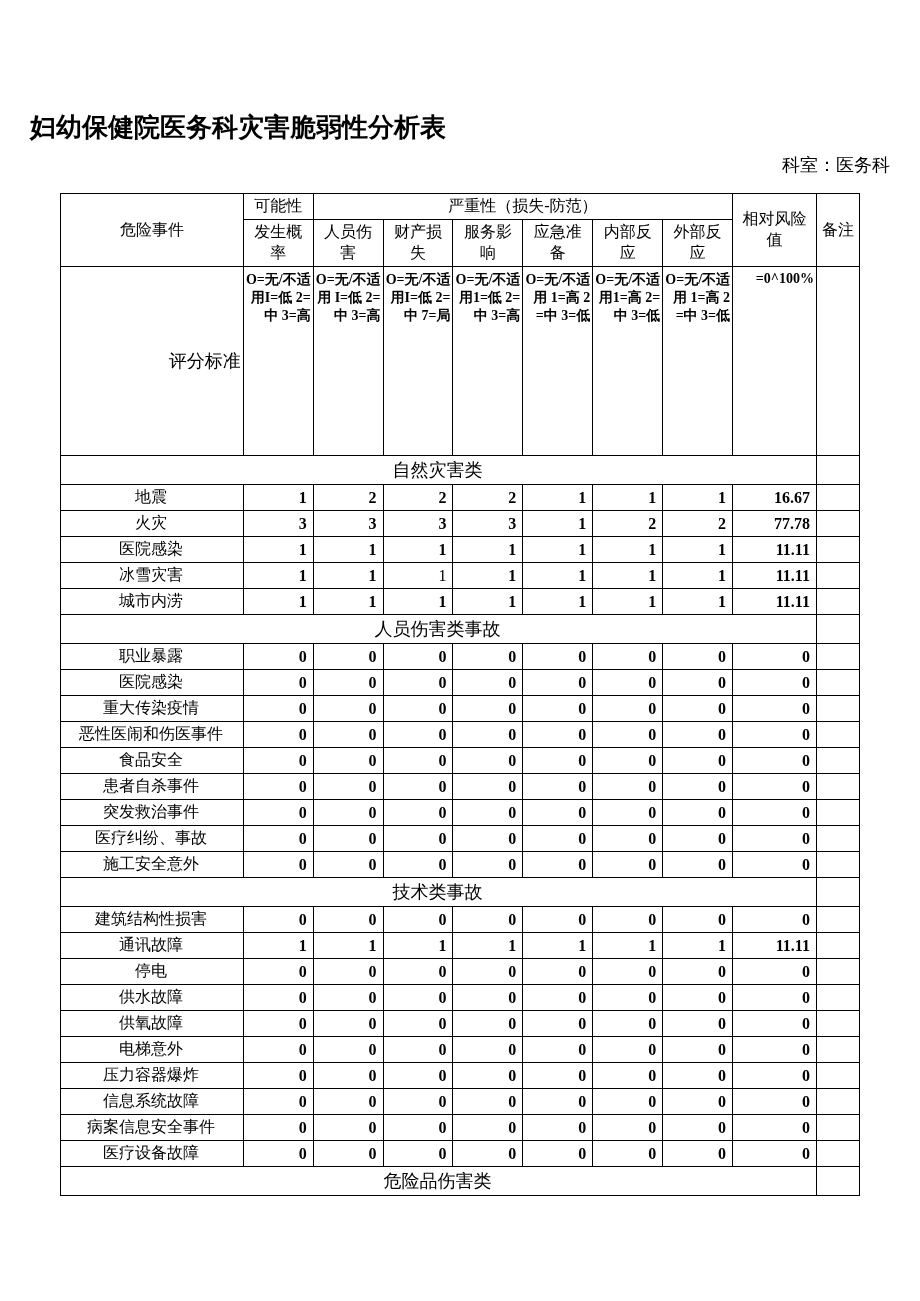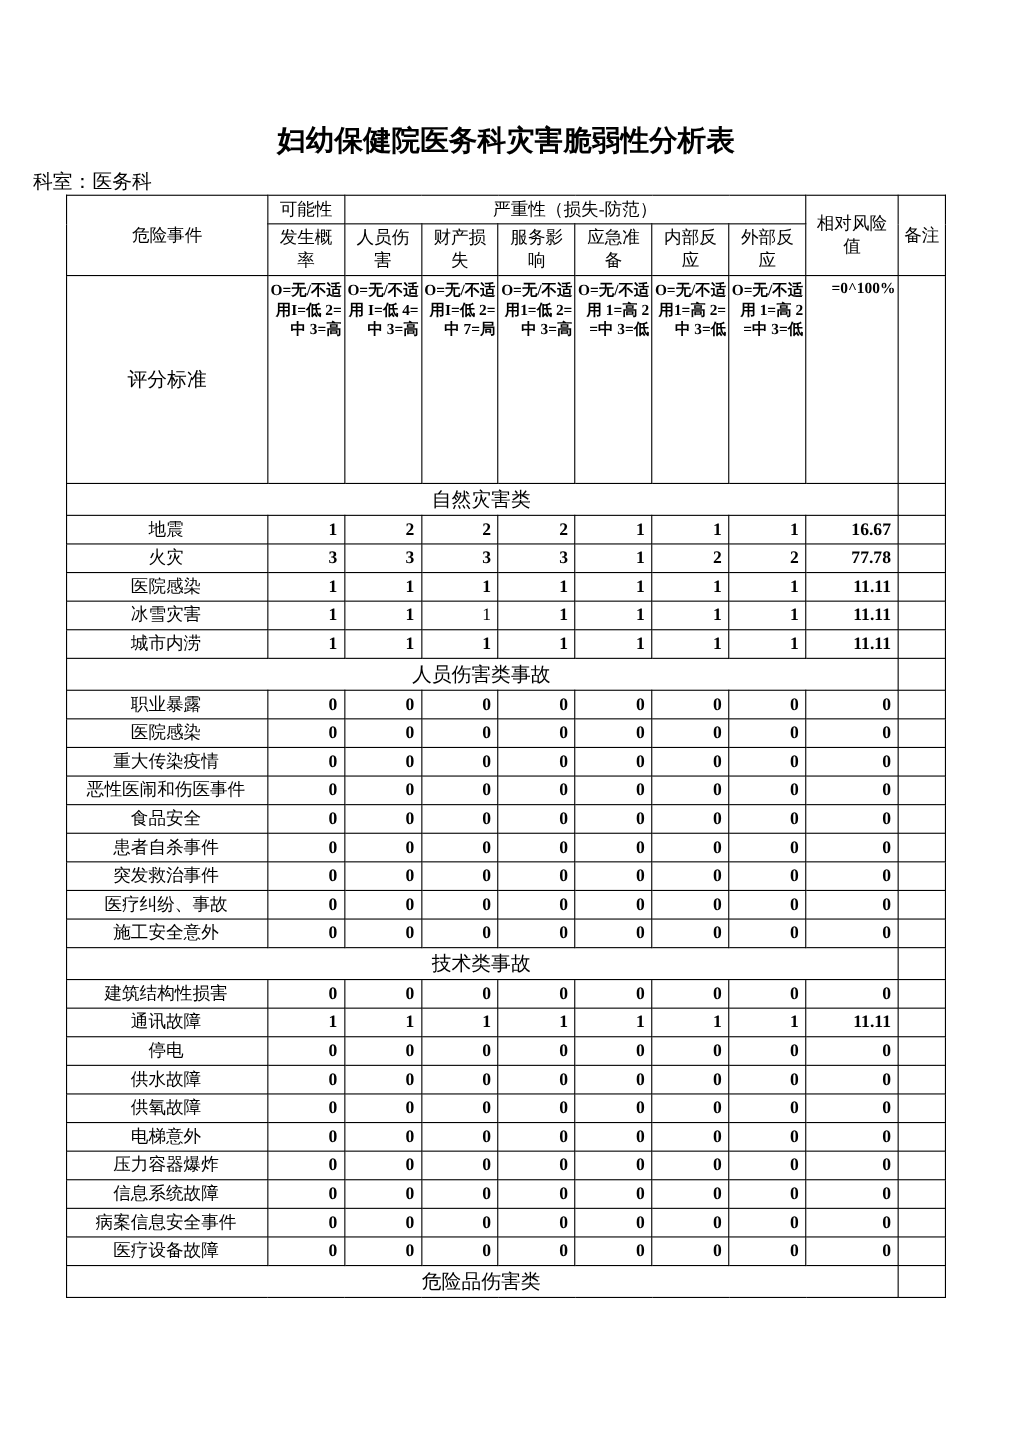--- a/index.html
+++ b/index.html
@@ -5,29 +5,28 @@
   body {
     font-family: "SimSun", "宋体", serif;
     background: #fff;
     margin: 0;
     padding: 40px 30px;
     width: 920px;
     box-sizing: border-box;
     color: #000;
   }
   h1 {
-    text-align: center;
     font-size: 26px;
     font-weight: bold;
     margin: 70px 0 8px 0;
   }
   .dept {
-    text-align: left;
+    text-align: right;
     font-size: 18px;
-    margin-bottom: 0;
+    margin-bottom: 16px;
   }
   table {
     border-collapse: collapse;
     width: 800px;
     margin: 0 auto;
     table-layout: fixed;
   }
   th, td {
     border: 1px solid #000;
     font-size: 16px;
@@ -40,21 +39,21 @@
     text-align: center;
   }
   .criteria td {
     font-size: 14px;
     text-align: right;
     vertical-align: top;
     padding: 4px 2px;
     height: 180px;
   }
   .criteria .label {
-    text-align: center;
+    text-align: right;
     vertical-align: middle;
     font-size: 18px;
   }
   .section-row td {
     text-align: center;
     font-size: 18px;
     padding-left: 2px;
   }
   .data-row td.label {
     text-align: center;
@@ -109,21 +108,21 @@
         <th>人员伤害</th>
         <th>财产损失</th>
         <th>服务影响</th>
         <th>应急准备</th>
         <th>内部反应</th>
         <th>外部反应</th>
       </tr>
       <tr class="criteria">
         <td class="label">评分标准</td>
         <td class="bold">O=无/不适用I=低 2=中 3=高</td>
-        <td class="bold">O=无/不适用 I=低 4=中 3=高</td>
+        <td class="bold">O=无/不适用 I=低 2=中 3=高</td>
         <td class="bold">O=无/不适用I=低 2=中 7=局</td>
         <td class="bold">O=无/不适用1=低 2=中 3=高</td>
         <td class="bold">O=无/不适用 1=高 2 =中 3=低</td>
         <td class="bold">O=无/不适用1=高 2=中 3=低</td>
         <td class="bold">O=无/不适用 1=高 2 =中 3=低</td>
         <td class="bold">=0^100%</td>
         <td></td>
       </tr>
       <tr class="section-row">
         <td colspan="9">自然灾害类</td>

